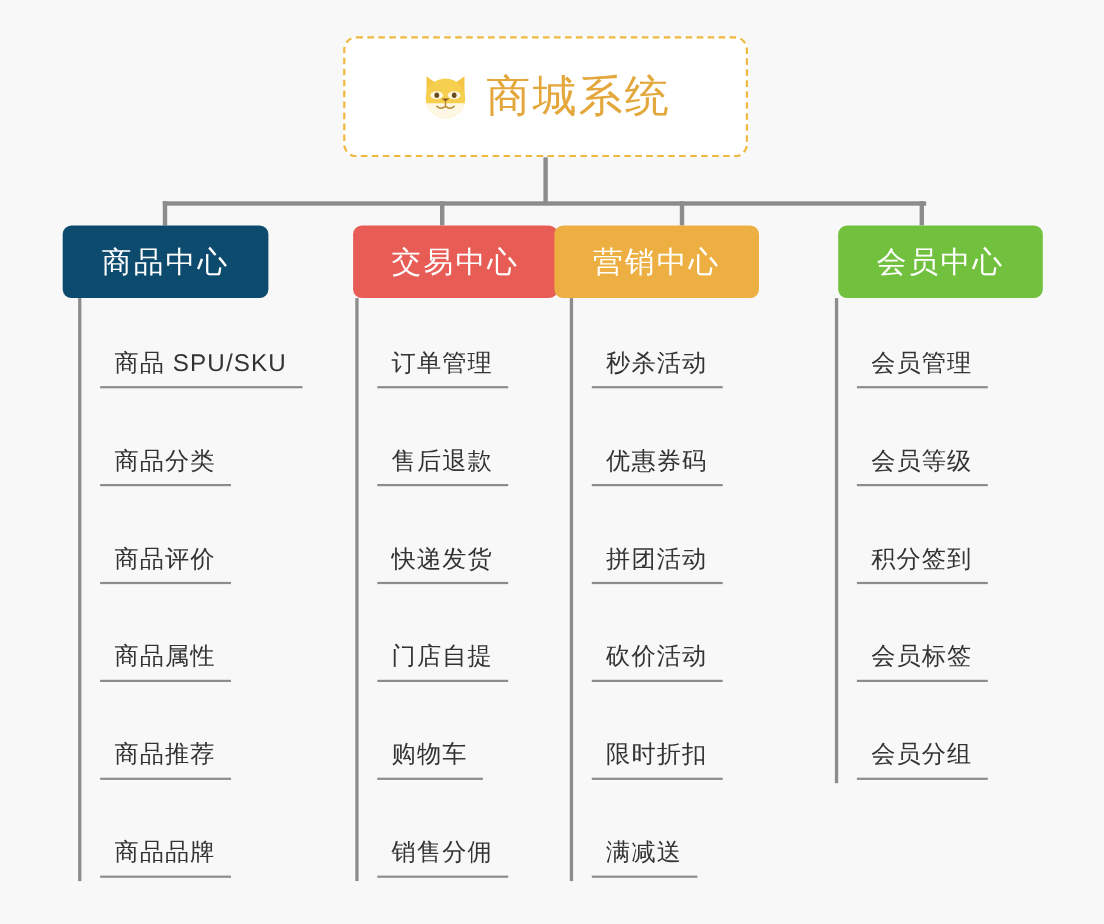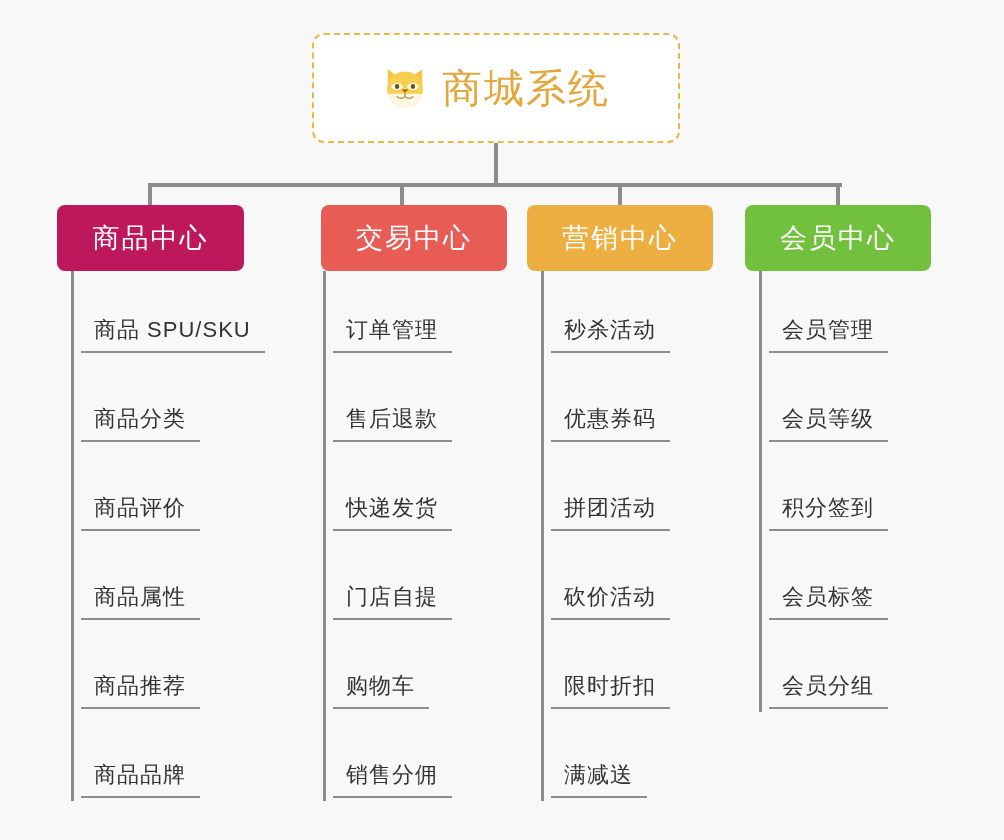--- a/index.html
+++ b/index.html
@@ -79,56 +79,56 @@
   .drop-2 { left: 618px; }
   .drop-3 { left: 836px; }
 
   
   .column {
     position: absolute;
     top: 205px;
   }
   .col-0 { left: 57px;  }
   .col-1 { left: 309px; }
-  .col-2 { left: 527px; }
+  .col-2 { left: 504px; }
   .col-3 { left: 745px; }
 
   .cat-header {
     box-sizing: border-box;
     height: 66px;
     border-radius: 8px;
     display: flex;
     align-items: center;
     justify-content: center;
     color: #ffffff;
     font-size: 27px;
     letter-spacing: 2px;
     white-space: nowrap;
     padding: 0 14px;
   }
   .col-0 .cat-header { width: 187px; }
   .col-1 .cat-header { width: 186px; margin-left: 12px; }
   .col-2 .cat-header { width: 186px; }
-  .col-3 .cat-header { width: 186px; }
+  .col-3 .cat-header { width: 186px; margin-left: 17px; }
 
   
   .items {
     position: relative;
     margin-left: 14px;
     padding-left: 0;
     border-left: 3px solid #8c8c8c;
   }
 
   .leaf-item {
     position: relative;
     height: 89px;
     box-sizing: border-box;
     display: flex;
     align-items: flex-end;
-    padding-left: 20px;
+    padding-left: 30px;
     padding-bottom: 3px;
   }
   .leaf-label {
     position: relative;
     font-size: 22px;
     color: #333333;
     letter-spacing: 1px;
     white-space: nowrap;
     padding: 0 14px 6px 0;
     border-bottom: 2px solid #8c8c8c;
@@ -168,21 +168,21 @@
   </div>
 
   <div class="conn conn-v-root" style="background: rgb(140, 140, 140);"></div>
   <div class="conn conn-bus" style="background: rgb(140, 140, 140);"></div>
   <div class="conn conn-drop drop-0" style="background: rgb(140, 140, 140);"></div>
   <div class="conn conn-drop drop-1" style="background: rgb(140, 140, 140);"></div>
   <div class="conn conn-drop drop-2" style="background: rgb(140, 140, 140);"></div>
   <div class="conn conn-drop drop-3" style="background: rgb(140, 140, 140);"></div>
 
   <div class="column col-0">
-    <div class="cat-header" style="background: #be185d;">
+    <div class="cat-header" style="background: #0c4a6e;">
       <span>商品中心</span>
     </div>
     <div class="items" style="border-left-color: rgb(140, 140, 140);">
       <div class="leaf-item">
           <span class="leaf-label" style="border-bottom-color: rgb(140, 140, 140);">商品 SPU/SKU</span>
         </div>
       <div class="leaf-item">
           <span class="leaf-label" style="border-bottom-color: rgb(140, 140, 140);">商品分类</span>
         </div>
       <div class="leaf-item">

